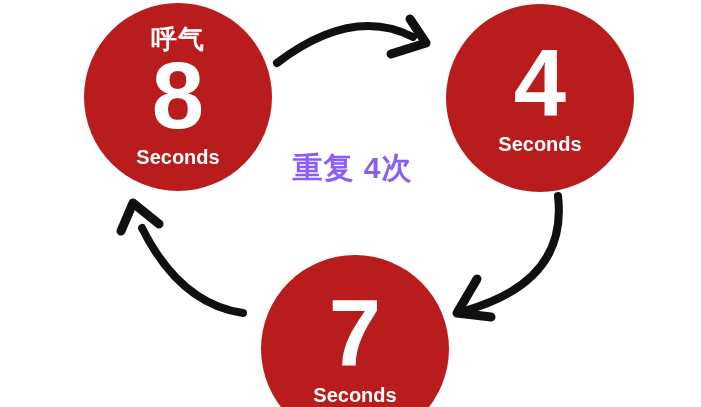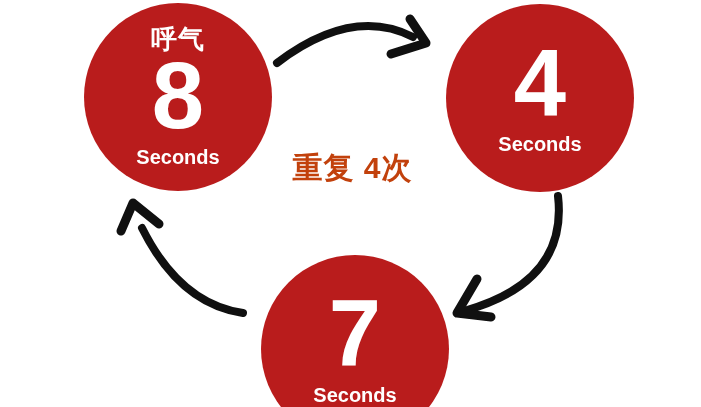--- a/index.html
+++ b/index.html
@@ -71,21 +71,21 @@
     margin-top: 9px;
   }
   .center-label {
     position: absolute;
     left: 250px;
     top: 148px;
     width: 205px;
     text-align: center;
     font-size: 30px;
     font-weight: 700;
-    color: #c2410c;
+    color: #8b5cf6;
     letter-spacing: 1px;
     white-space: nowrap;
   }
 </style>
 </head>
 <body>
 
 <div class="stage">
 
   <svg class="arrows" viewBox="0 0 701 407" xmlns="http://www.w3.org/2000/svg">

